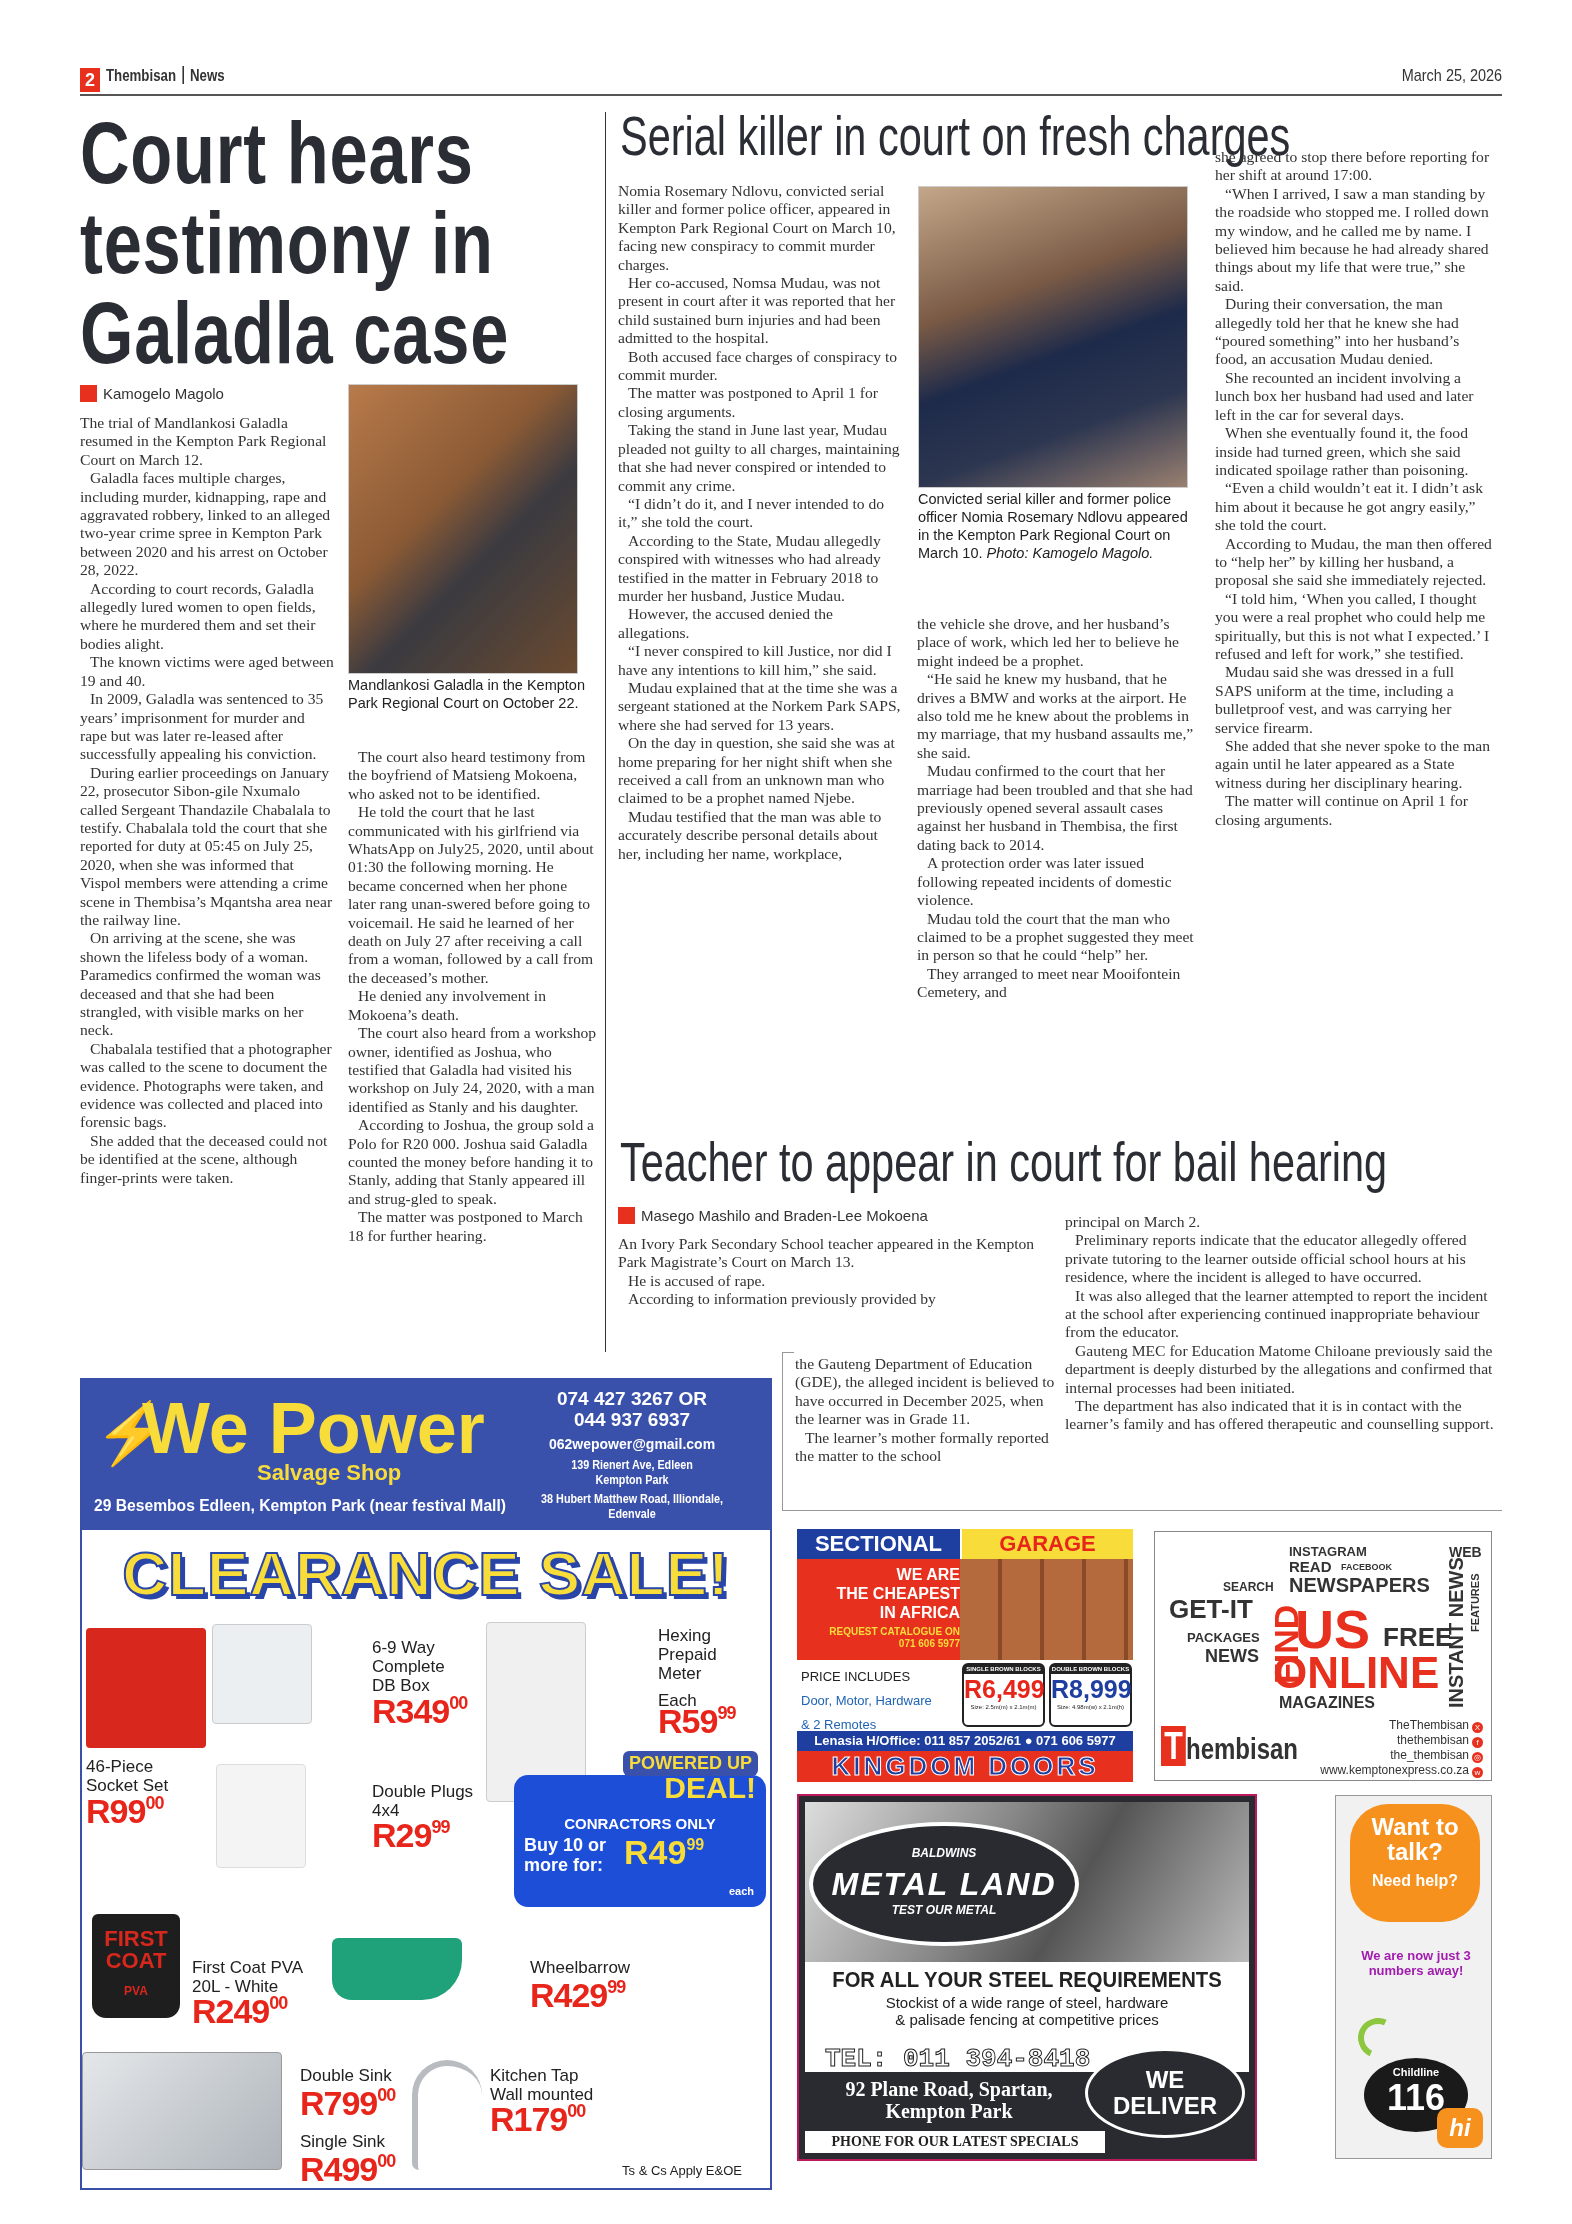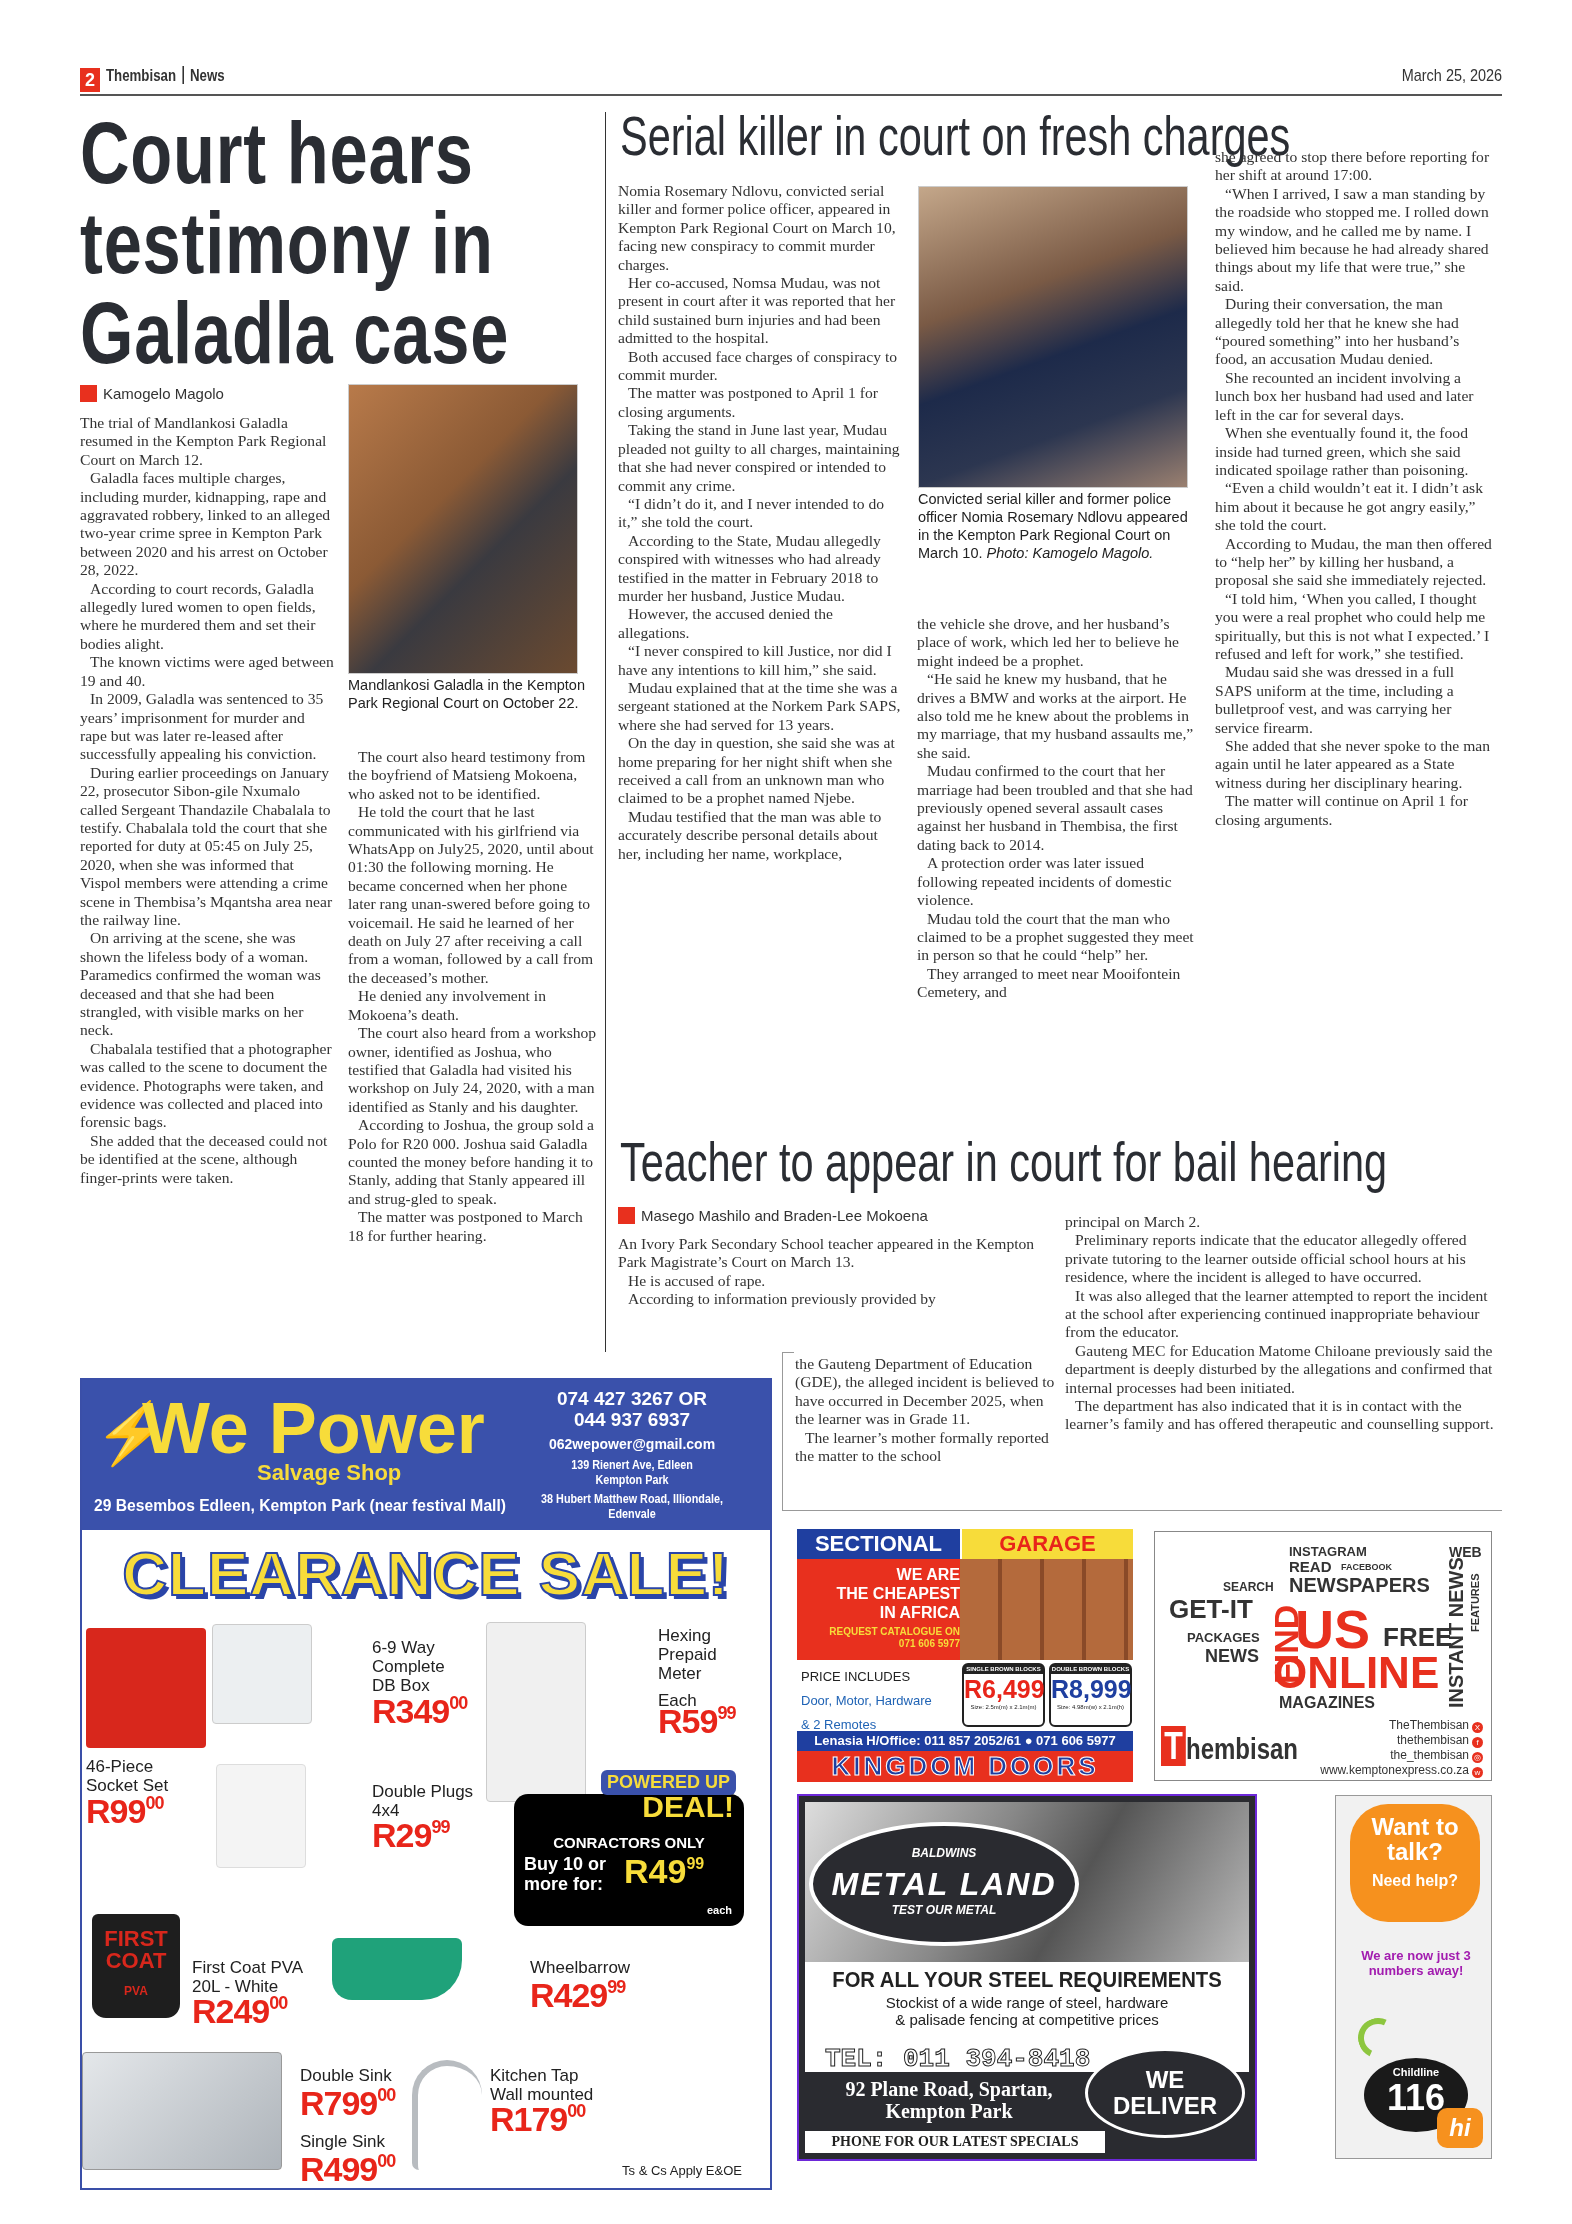--- a/index.html
+++ b/index.html
@@ -33,21 +33,21 @@
 .wp-addr1{position:absolute;left:12px;top:116px;font:bold 17px "Liberation Sans",sans-serif;color:#fff;transform:scaleX(.92);transform-origin:left;white-space:nowrap}
 .wp-right{position:absolute;left:430px;top:8px;width:240px;text-align:center;color:#fff;font-family:"Liberation Sans",sans-serif}
 .wp-phone{font:bold 19px/21px "Liberation Sans",sans-serif}
 .wp-email{font:bold 14px "Liberation Sans",sans-serif;margin:6px 0 6px}
 .wp-small{font:bold 12px/15px "Liberation Sans",sans-serif;transform:scaleX(.9)}
 .wp-sale{position:absolute;left:0;top:154px;width:100%;text-align:center;font:900 62px/80px "Liberation Sans",sans-serif;color:#f7dc3a;-webkit-text-stroke:2px #2a45a8;text-shadow:4px 4px 0 #2a45a8;letter-spacing:1px}
 .prod{position:absolute;font:17px/19px "Liberation Sans",sans-serif;color:#222}
 .price{position:absolute;font:bold 34px "Liberation Sans",sans-serif;color:#e8251a;letter-spacing:-1px}
 .price sup{font-size:18px;vertical-align:14px}
 .pimg{position:absolute;border-radius:4px}
-.deal{position:absolute;left:432px;top:414px;width:230px;height:132px;background:#000000;border-radius:14px;color:#fff;text-align:center;font-family:"Liberation Sans",sans-serif}
+.deal{position:absolute;left:432px;top:395px;width:252px;height:132px;background:#1d4ed8;border-radius:14px;color:#fff;text-align:center;font-family:"Liberation Sans",sans-serif}
 .deal .t1{position:absolute;right:8px;top:-24px;font:bold 18px "Liberation Sans",sans-serif;color:#f7dc3a;background:#3a51ab;padding:2px 6px;border-radius:6px}
 .deal .t2{position:absolute;right:10px;top:-4px;font:900 30px "Liberation Sans",sans-serif;color:#f7dc3a}
 .deal .t3{position:absolute;left:0;right:0;top:40px;font:bold 15px "Liberation Sans",sans-serif}
 .deal .t4{position:absolute;left:10px;top:60px;font:bold 18px/20px "Liberation Sans",sans-serif;text-align:left}
 .deal .t5{position:absolute;left:110px;top:58px;font:900 34px "Liberation Sans",sans-serif;color:#f7dc3a}
 .deal .t5 sup{font-size:16px;vertical-align:14px}
 .deal .t6{position:absolute;right:12px;bottom:10px;font:bold 11px "Liberation Sans",sans-serif;color:#fff}
 .tcs{position:absolute;right:28px;bottom:10px;font:13px "Liberation Sans",sans-serif;color:#222}
 
 .kd{left:797px;top:1529px;width:336px;height:253px;background:#fff}
@@ -66,21 +66,21 @@
 .kd-logo{position:absolute;left:0;top:222px;width:336px;height:31px;background:#e8301e;color:#1f3fa0;font:900 26px/31px "Liberation Sans",sans-serif;text-align:center;letter-spacing:3px;-webkit-text-stroke:1px #fff}
 
 .th{left:1154px;top:1531px;width:338px;height:250px;border:1px solid #888;background:#fff;font-family:"Liberation Sans",sans-serif}
 .th .w{position:absolute;font-weight:bold;color:#333;white-space:nowrap}
 .th .r{color:#e8301e}
 .th-logo{position:absolute;left:6px;top:194px;font:bold 30px "Liberation Sans",sans-serif;color:#333;transform:scaleX(.8);transform-origin:left}
 .th-logo .T{display:inline-block;background:#e8301e;color:#fff;padding:0 4px;font-size:38px;line-height:40px}
 .th-soc{position:absolute;right:8px;top:186px;text-align:right;font:12px/15px "Liberation Sans",sans-serif;color:#333}
 .th-soc span.d{display:inline-block;width:11px;height:11px;border-radius:50%;background:#e8301e;color:#fff;font-size:8px;line-height:11px;text-align:center;margin-left:3px;vertical-align:-1px}
 
-.ml{left:797px;top:1794px;width:460px;height:367px;background:#2a2b30;border:2px solid #6d28d9}
+.ml{left:797px;top:1794px;width:460px;height:367px;background:#2a2b30;border:2px solid #be185d}
 .ml-photo{position:absolute;left:6px;top:6px;right:6px;height:160px;background:linear-gradient(120deg,#ddd,#888 40%,#555 60%,#bbb)}
 .ml-oval{position:absolute;left:10px;top:26px;width:270px;height:124px;border-radius:50%;background:#2a2b30;border:4px solid #fff;color:#fff;text-align:center;font-family:"Liberation Sans",sans-serif}
 .ml-oval .a{font:bold italic 12px "Liberation Sans",sans-serif;margin-top:20px}
 .ml-oval .b{font:900 italic 32px "Liberation Sans",sans-serif;letter-spacing:2px;margin-top:6px}
 .ml-oval .c{font:bold italic 12px "Liberation Sans",sans-serif;}
 .ml-white{position:absolute;left:6px;top:166px;right:6px;height:110px;background:#fff;text-align:center}
 .ml-h{font:900 22px/28px "Liberation Sans",sans-serif;color:#222;margin-top:4px;transform:scaleX(.92)}
 .ml-s{font:15px/17px "Liberation Sans",sans-serif;color:#222}
 .ml-tel{position:absolute;left:20px;top:82px;font:bold 26px "Liberation Mono",monospace;color:#fff;-webkit-text-stroke:1px #222}
 .ml-addr{position:absolute;left:10px;top:282px;width:280px;text-align:center;color:#fff;font:bold 20px/22px "Liberation Serif",serif}

